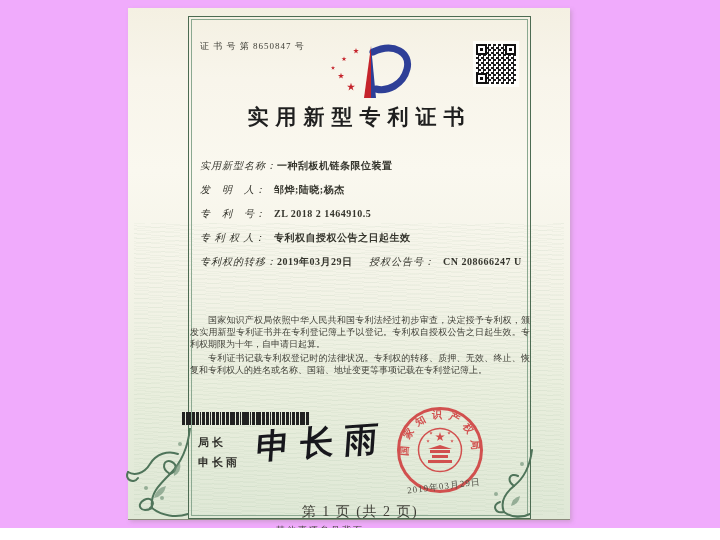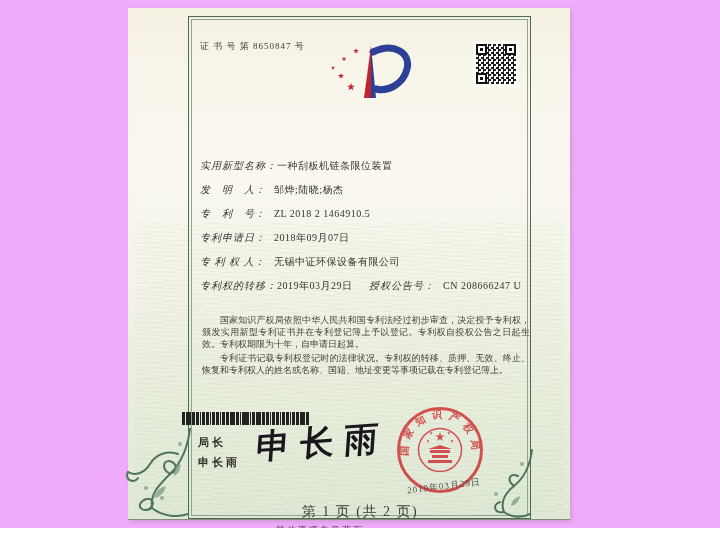--- a/index.html
+++ b/index.html
@@ -20,25 +20,25 @@
       background-image:repeating-conic-gradient(#1c1c1c 0% 25%, #ffffff 0% 50%);background-size:5px 5px;
       outline:3px solid #fdfdf8;}
   .finder{position:absolute;width:11px;height:11px;border:2px solid #111;background:#fff;box-sizing:border-box;}
   .finder::after{content:"";position:absolute;left:2px;top:2px;width:3px;height:3px;background:#111;}
   .f-tl{left:0;top:0}.f-tr{right:0;top:0}.f-bl{left:0;bottom:0}
   .title{position:absolute;left:60px;top:95px;width:343px;text-align:center;
          font-size:21px;font-weight:700;letter-spacing:7px;color:#1f1f1f;}
   .fields{position:absolute;left:72px;top:146px;width:330px;font-size:10px;color:#35352d;}
   .frow{height:24px;line-height:24px;white-space:nowrap;}
   .flabel{display:inline-block;min-width:74px;letter-spacing:1px;font-style:italic;}
-  .fvalue{letter-spacing:.5px;}
+  .fvalue{letter-spacing:.5px;font-weight:bold;}
   .second-col{margin-left:14px;margin-top:40px;}
   .paras{position:absolute;left:62px;top:306px;width:340px;font-size:9px;line-height:12px;
          color:#42423a;text-align:justify;}
-  .paras p{margin:0 0 2px 12px;text-indent:2em;}
+  .paras p{margin:0 0 2px 0;text-indent:2em;}
   .barcode{position:absolute;left:54px;top:404px;width:128px;height:13px;background-color:transparent;
          background-image:
            repeating-linear-gradient(90deg,#222 0 1px,transparent 1px 2px),
            repeating-linear-gradient(90deg,#222 0 2px,transparent 2px 5px),
            repeating-linear-gradient(90deg,#222 0 1px,transparent 1px 7px);}
   .signer{position:absolute;left:70px;top:424px;font-size:11px;letter-spacing:3px;color:#2f2f2a;font-weight:600;}
   .signer div{height:20px;line-height:20px;}
   .signature{position:absolute;left:128px;top:412px;font-size:34px;font-weight:700;letter-spacing:10px;
          color:#17171c;transform:rotate(-4deg) skewX(-8deg);font-family:"DejaVu Serif",serif;}
   .seal{position:absolute;left:266px;top:396px;opacity:.9;}
@@ -76,36 +76,34 @@
         <use href="#st" transform="translate(41,45) scale(4.2)"></use>
       </g>
     </svg>
 
     <div class="qr">
       <div class="finder f-tl"></div>
       <div class="finder f-tr"></div>
       <div class="finder f-bl"></div>
     </div>
 
+    <div class="title">实用新型专利证书</div>
 
     <div class="fields">
       <div class="frow">
         <span class="flabel">实用新型名称：</span><span class="fvalue">一种刮板机链条限位装置</span>
       </div>
       <div class="frow">
         <span class="flabel">发　明　人：</span><span class="fvalue">邹烨;陆晓;杨杰</span>
       </div>
       <div class="frow">
         <span class="flabel">专　利　号：</span><span class="fvalue">ZL 2018 2 1464910.5</span>
       </div>
       <div class="frow">
-        <span class="flabel">专利申请日：</span><span class="fvalue">2018年09月07日</span>
-      </div>
-      <div class="frow">
-        <span class="flabel">专 利 权 人：</span><span class="fvalue">无锡中证环保设备有限公司</span>
+        <span class="flabel">专 利 权 人：</span><span class="fvalue">专利权自授权公告之日起生效</span>
       </div>
       <div class="frow">
         <span><span class="flabel">专利权的转移：</span><span class="fvalue">2019年03月29日</span></span>
         <span class="second-col"><span class="flabel">授权公告号：</span><span class="fvalue">CN 208666247 U</span></span>
       </div>
     </div>
 
     <div class="paras">
       <p>国家知识产权局依照中华人民共和国专利法经过初步审查，决定授予专利权，颁发实用新型专利证书并在专利登记簿上予以登记。专利权自授权公告之日起生效。专利权期限为十年，自申请日起算。</p>
       <p>专利证书记载专利权登记时的法律状况。专利权的转移、质押、无效、终止、恢复和专利权人的姓名或名称、国籍、地址变更等事项记载在专利登记簿上。</p>

